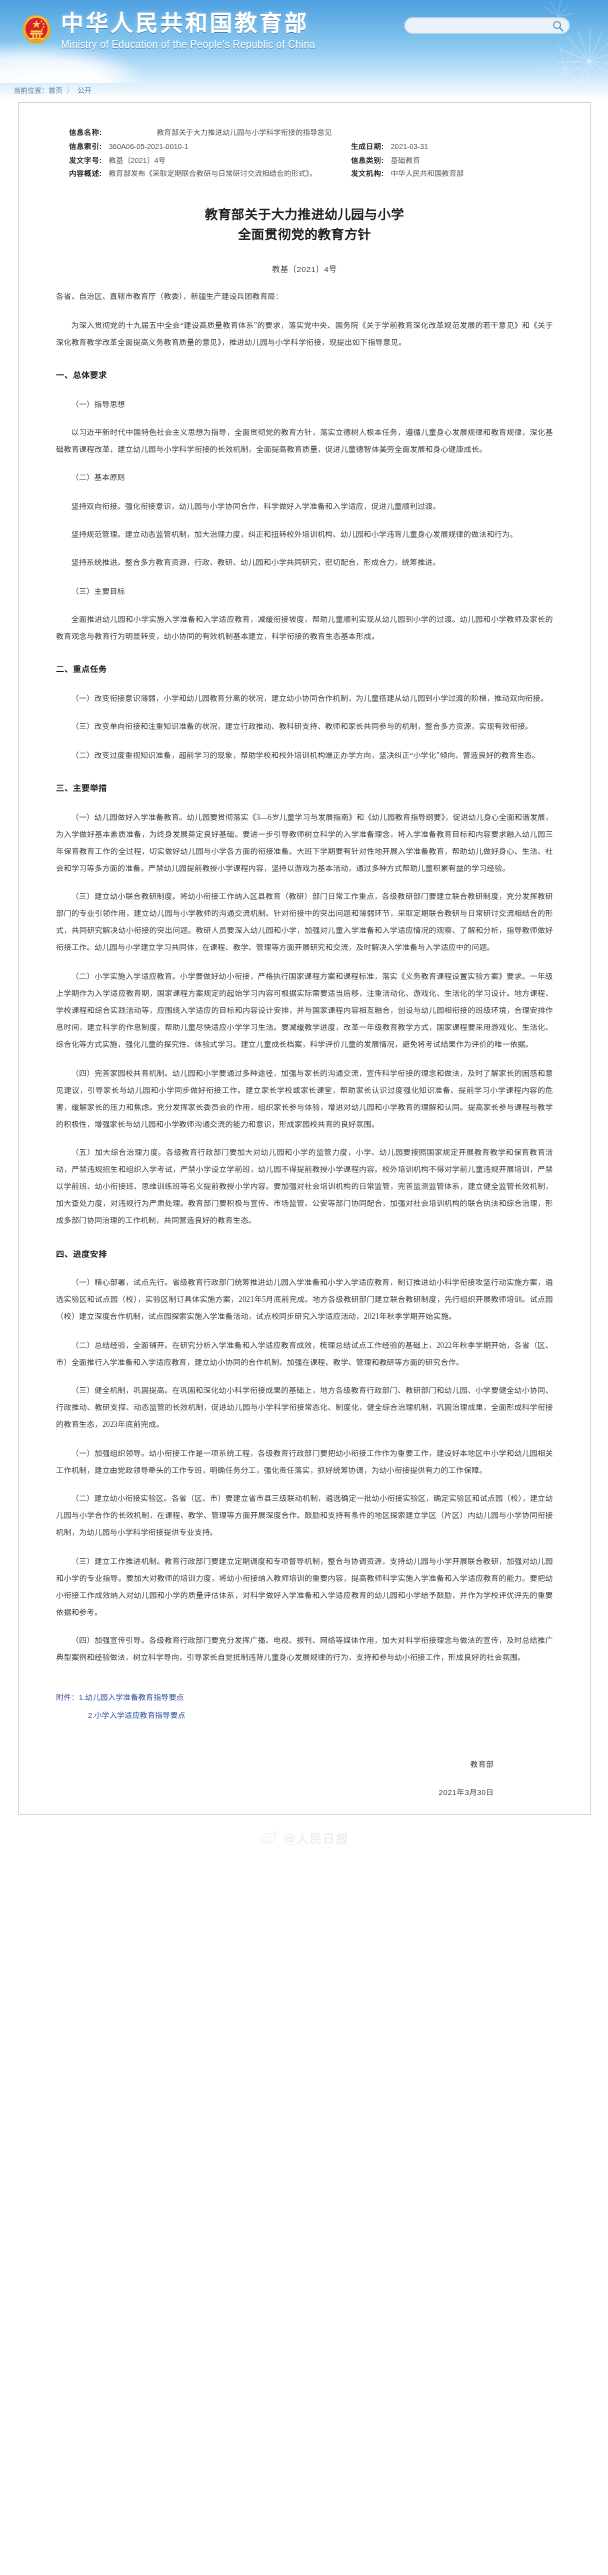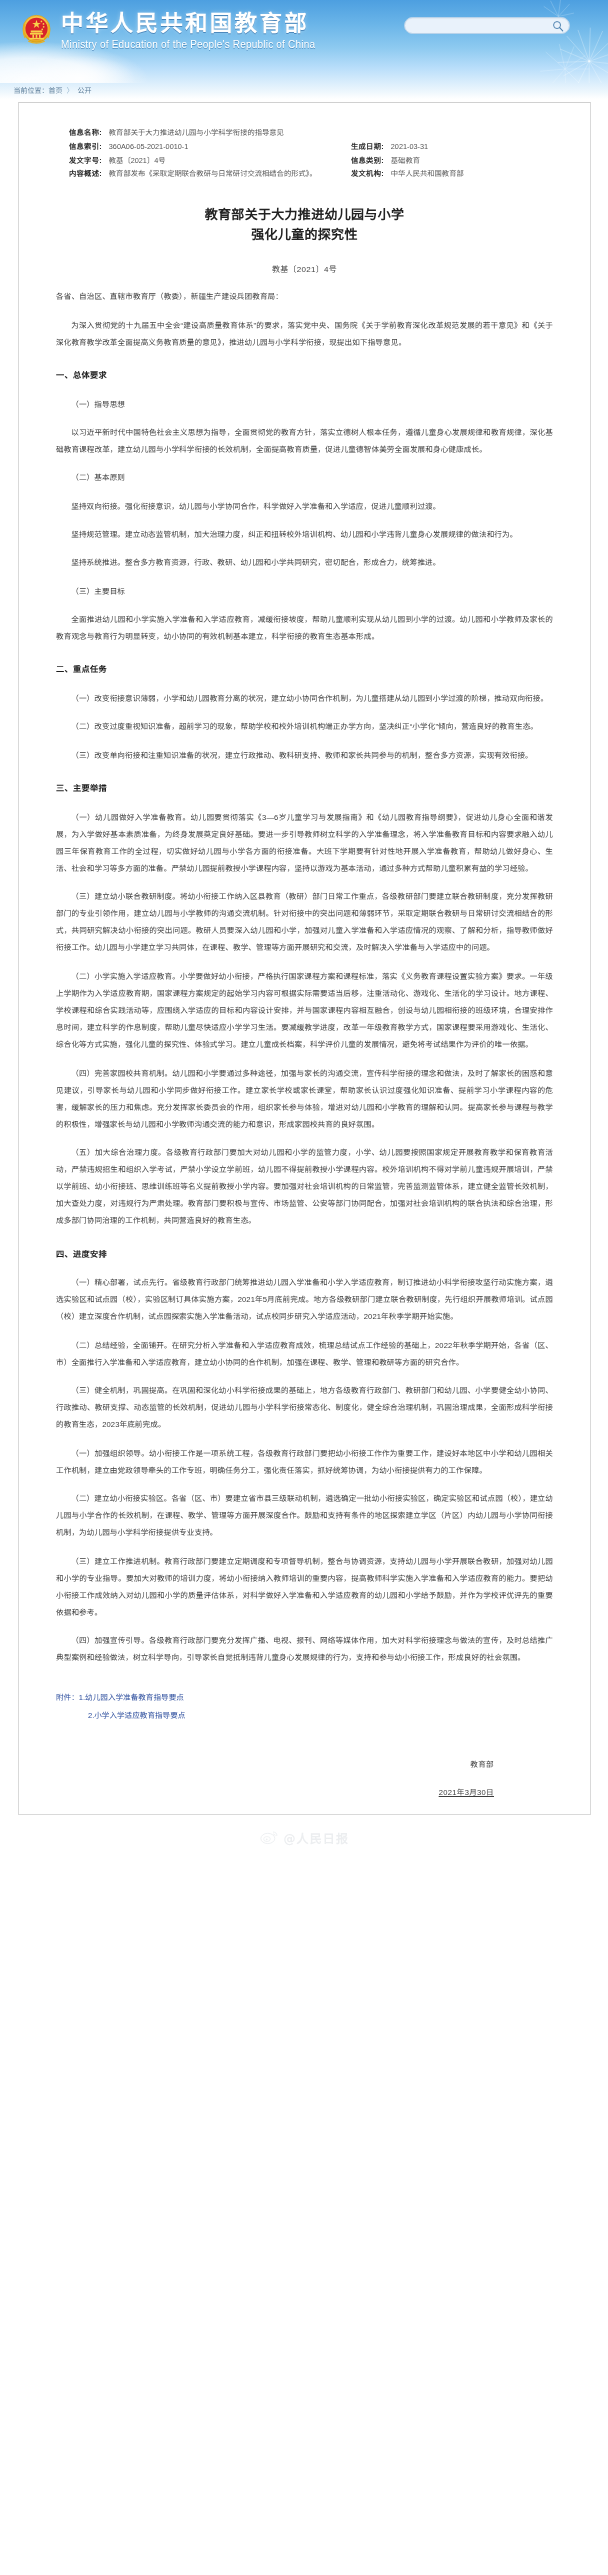--- a/index.html
+++ b/index.html
@@ -108,21 +108,21 @@
   .meta{
     margin:0 34px 0 39px;
     font-size:7.3px;
     color:#555;
     line-height:1.9;
   }
   .meta-row{ display:flex; align-items:flex-start; }
   .meta-cell{ display:flex; align-items:flex-start; }
   .meta-cell.c1{ width:282px; }
   .meta-cell.c2{ flex:1; }
-  .meta-cell.full{ width:100%; }
+  .meta-cell.full{ width:100%;gap:48px; }
   .meta-k{
     font-weight:bold; color:#2b2b2b;
     white-space:nowrap; text-align:right;
     width:44px; flex:0 0 44px;
     letter-spacing:0.3px;
   }
   .meta-v{ margin-left:6.8px; color:#555; }
 
   
   .doc-title{
@@ -148,21 +148,21 @@
     font-size:7.6px;
     color:#3b3b3b;
   }
   .body p{
     margin:11.3px 0 0 0;
     line-height:2.25;
     text-align:justify;
     text-justify:inter-ideograph;
     letter-spacing:0.1px;
   }
-  .body p.indent{ text-indent:2em; }
+  .body p.indent{ text-indent:2em;font-family:Liberation Serif, serif; }
   .body p.salutation{ text-indent:0; margin-top:14.7px; }
   .body h3{
     margin:17px 0 0 0;
     font-size:8.2px;
     font-weight:bold;
     color:#1d1d1d;
     line-height:2;
     letter-spacing:0.3px;
   }
   .body p.sub{ text-indent:2em; }
@@ -184,21 +184,20 @@
     color:#3b3b3b;
     line-height:2.6;
     letter-spacing:0.3px;
   }
   .signdate{
     margin:11.3px 59px 0 0;
     text-align:right;
     font-size:7.6px;
     color:#3b3b3b;
     letter-spacing:0.3px;
-    text-decoration:underline;
   }
 
   
   .watermark{
     width:609px; height:33px;
     display:flex; align-items:center; justify-content:center;
     gap:4.5px;
     background:#fff;
   }
   .wm-text{
@@ -344,43 +343,43 @@
         </div>
         <div class="meta-cell c2">
           <span class="meta-k">发文机构:</span>
           <span class="meta-v">中华人民共和国教育部</span>
         </div>
       </div>
     </div>
 
     <div class="doc-title">
       <div>教育部关于大力推进幼儿园与小学</div>
-      <div>强化儿童的探究性</div>
+      <div>全面贯彻党的教育方针</div>
     </div>
     <div class="doc-number">教基〔2021〕4号</div>
 
     <div class="body">
 
       <p class="salutation">各省、自治区、直辖市教育厅（教委），新疆生产建设兵团教育局：</p>
       <p class="indent">为深入贯彻党的十九届五中全会“建设高质量教育体系”的要求，落实党中央、国务院《关于学前教育深化改革规范发展的若干意见》和《关于深化教育教学改革全面提高义务教育质量的意见》，推进幼儿园与小学科学衔接，现提出如下指导意见。</p>
 
       <h3>一、总体要求</h3>
       <p class="sub">（一）指导思想</p>
       <p class="indent">以习近平新时代中国特色社会主义思想为指导，全面贯彻党的教育方针，落实立德树人根本任务，遵循儿童身心发展规律和教育规律，深化基础教育课程改革，建立幼儿园与小学科学衔接的长效机制，全面提高教育质量，促进儿童德智体美劳全面发展和身心健康成长。</p>
       <p class="sub">（二）基本原则</p>
       <p class="indent">坚持双向衔接。强化衔接意识，幼儿园与小学协同合作，科学做好入学准备和入学适应，促进儿童顺利过渡。</p>
       <p class="indent">坚持规范管理。建立动态监管机制，加大治理力度，纠正和扭转校外培训机构、幼儿园和小学违背儿童身心发展规律的做法和行为。</p>
       <p class="indent">坚持系统推进。整合多方教育资源，行政、教研、幼儿园和小学共同研究，密切配合，形成合力，统筹推进。</p>
       <p class="sub">（三）主要目标</p>
       <p class="indent">全面推进幼儿园和小学实施入学准备和入学适应教育，减缓衔接坡度，帮助儿童顺利实现从幼儿园到小学的过渡。幼儿园和小学教师及家长的教育观念与教育行为明显转变，幼小协同的有效机制基本建立，科学衔接的教育生态基本形成。</p>
 
       <h3>二、重点任务</h3>
       <p class="indent">（一）改变衔接意识薄弱，小学和幼儿园教育分离的状况，建立幼小协同合作机制，为儿童搭建从幼儿园到小学过渡的阶梯，推动双向衔接。</p>
+      <p class="indent">（三）改变单向衔接和注重知识准备的状况，建立行政推动、教科研支持、教师和家长共同参与的机制，整合多方资源，实现有效衔接。</p>
       <p class="indent">（二）改变过度重视知识准备，超前学习的现象，帮助学校和校外培训机构端正办学方向，坚决纠正“小学化”倾向，营造良好的教育生态。</p>
-      <p class="indent">（三）改变单向衔接和注重知识准备的状况，建立行政推动、教科研支持、教师和家长共同参与的机制，整合多方资源，实现有效衔接。</p>
 
       <h3>三、主要举措</h3>
       <p class="indent">（一）幼儿园做好入学准备教育。幼儿园要贯彻落实《3—6岁儿童学习与发展指南》和《幼儿园教育指导纲要》，促进幼儿身心全面和谐发展，为入学做好基本素质准备，为终身发展奠定良好基础。要进一步引导教师树立科学的入学准备理念，将入学准备教育目标和内容要求融入幼儿园三年保育教育工作的全过程，切实做好幼儿园与小学各方面的衔接准备。大班下学期要有针对性地开展入学准备教育，帮助幼儿做好身心、生活、社会和学习等多方面的准备。严禁幼儿园提前教授小学课程内容，坚持以游戏为基本活动，通过多种方式帮助儿童积累有益的学习经验。</p>
       <p class="indent">（三）建立幼小联合教研制度。将幼小衔接工作纳入区县教育（教研）部门日常工作重点，各级教研部门要建立联合教研制度，充分发挥教研部门的专业引领作用，建立幼儿园与小学教师的沟通交流机制。针对衔接中的突出问题和薄弱环节，采取定期联合教研与日常研讨交流相结合的形式，共同研究解决幼小衔接的突出问题。教研人员要深入幼儿园和小学，加强对儿童入学准备和入学适应情况的观察、了解和分析，指导教师做好衔接工作。幼儿园与小学建立学习共同体，在课程、教学、管理等方面开展研究和交流，及时解决入学准备与入学适应中的问题。</p>
       <p class="indent">（二）小学实施入学适应教育。小学要做好幼小衔接，严格执行国家课程方案和课程标准，落实《义务教育课程设置实验方案》要求。一年级上学期作为入学适应教育期，国家课程方案规定的起始学习内容可根据实际需要适当后移，注重活动化、游戏化、生活化的学习设计。地方课程、学校课程和综合实践活动等，应围绕入学适应的目标和内容设计安排，并与国家课程内容相互融合，创设与幼儿园相衔接的班级环境，合理安排作息时间，建立科学的作息制度，帮助儿童尽快适应小学学习生活。要减缓教学进度，改革一年级教育教学方式，国家课程要采用游戏化、生活化、综合化等方式实施，强化儿童的探究性、体验式学习。建立儿童成长档案，科学评价儿童的发展情况，避免将考试结果作为评价的唯一依据。</p>
       <p class="indent">（四）完善家园校共育机制。幼儿园和小学要通过多种途径，加强与家长的沟通交流，宣传科学衔接的理念和做法，及时了解家长的困惑和意见建议，引导家长与幼儿园和小学同步做好衔接工作。建立家长学校或家长课堂，帮助家长认识过度强化知识准备、提前学习小学课程内容的危害，缓解家长的压力和焦虑。充分发挥家长委员会的作用，组织家长参与体验，增进对幼儿园和小学教育的理解和认同。提高家长参与课程与教学的积极性，增强家长与幼儿园和小学教师沟通交流的能力和意识，形成家园校共育的良好氛围。</p>
       <p class="indent">（五）加大综合治理力度。各级教育行政部门要加大对幼儿园和小学的监管力度，小学、幼儿园要按照国家规定开展教育教学和保育教育活动，严禁违规招生和组织入学考试，严禁小学设立学前班，幼儿园不得提前教授小学课程内容。校外培训机构不得对学前儿童违规开展培训，严禁以学前班、幼小衔接班、思维训练班等名义提前教授小学内容。要加强对社会培训机构的日常监管，完善监测监管体系，建立健全监管长效机制，加大查处力度，对违规行为严肃处理。教育部门要积极与宣传、市场监管、公安等部门协同配合，加强对社会培训机构的联合执法和综合治理，形成多部门协同治理的工作机制，共同营造良好的教育生态。</p>
 
       <h3>四、进度安排</h3>
       <p class="indent">（一）精心部署，试点先行。省级教育行政部门统筹推进幼儿园入学准备和小学入学适应教育，制订推进幼小科学衔接攻坚行动实施方案，遴选实验区和试点园（校），实验区制订具体实施方案，2021年5月底前完成。地方各级教研部门建立联合教研制度，先行组织开展教师培训。试点园（校）建立深度合作机制，试点园探索实施入学准备活动，试点校同步研究入学适应活动，2021年秋季学期开始实施。</p>

